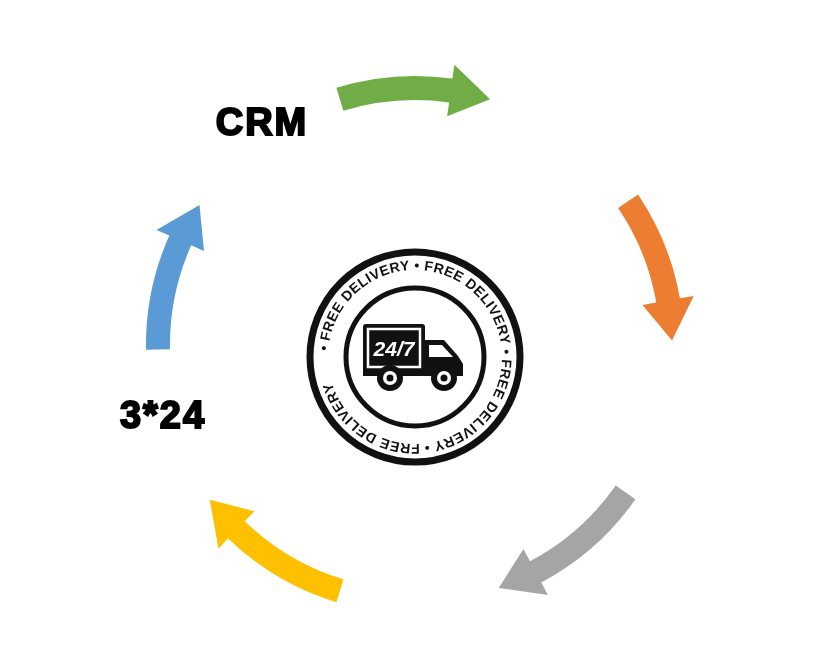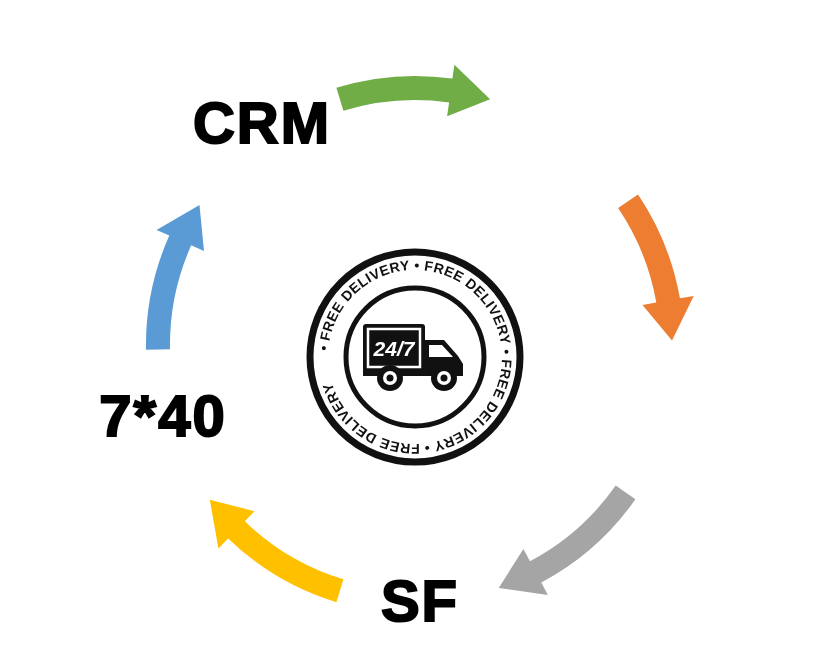--- a/index.html
+++ b/index.html
@@ -1,20 +1,20 @@
 <!DOCTYPE html>
 <html><head>
 <meta charset="utf-8">
 <style>
   html,body{margin:0;padding:0;width:826px;height:656px;background:#fff;overflow:hidden;}
   .stage{position:relative;width:826px;height:656px;font-family:"Liberation Sans",sans-serif;}
   .arrows-layer{position:absolute;left:0;top:0;}
   .node{
     position:absolute;transform:translate(-50%,-50%);
-    font-size:58px;font-weight:bold;letter-spacing:2px;color:#000;
+    font-size:38px;font-weight:bold;letter-spacing:2px;color:#000;
     -webkit-text-stroke:2px #000;white-space:nowrap;
   }
   .pos-crm{left:262px;top:122px;}
   .pos-erp{left:572px;top:122px;}
   .pos-wms{left:668px;top:420px;}
   .pos-sf{left:420px;top:600px;}
   .pos-724{left:163px;top:415px;}
   .badge{position:absolute;left:303px;top:245px;}
   .ring-outer{fill:#fff;stroke:#111;stroke-width:7;}
   .ring-inner{fill:#fff;stroke:#111;stroke-width:5;}
@@ -30,22 +30,21 @@
 
   <svg class="arrows-layer" width="826" height="656" viewBox="0 0 826 656">
     <path fill="#70AD47" d="M336.4,87.8 A269,269 0 0 1 452.4,78.6 L454.4,64.8 L490.1,99.2 L447.1,116.2 L449.1,102.4 A245,245 0 0 0 343.4,110.7 Z"></path>
     <path fill="#ED7D31" d="M638.0,194.6 A269,269 0 0 1 679.9,298.3 L693.7,295.9 L672.0,340.5 L642.5,304.9 L656.3,302.5 A245,245 0 0 0 618.1,208.0 Z"></path>
     <path fill="#A5A5A5" d="M635.4,499.3 A269,269 0 0 1 541.3,582.5 L547.9,594.9 L498.7,588.0 L523.4,549.0 L530.0,561.3 A245,245 0 0 0 615.7,485.5 Z"></path>
     <path fill="#FFC000" d="M336.4,602.2 A269,269 0 0 1 228.1,538.5 L218.4,548.6 L209.8,499.7 L254.5,511.2 L244.8,521.2 A245,245 0 0 0 343.4,579.3 Z"></path>
     <path fill="#5B9BD5" d="M146.0,349.7 A269,269 0 0 1 169.3,235.6 L156.5,229.9 L199.5,205.0 L204.0,251.0 L191.2,245.3 A245,245 0 0 0 170.0,349.3 Z"></path>
   </svg>
 
   <div class="node pos-crm">CRM</div>
-  <div class="node pos-sf">SF</div>
-  <div class="node pos-724">7*40</div>
+  <div class="node pos-724">3*24</div>
 
   <svg class="badge" width="224" height="224" viewBox="-112 -112 224 224">
     <defs>
       <path id="ringPath" d="M -87,0 A 87,87 0 1,1 87,0 A 87,87 0 1,1 -87,0"></path>
     </defs>
 
     <circle class="ring-outer" r="105" stroke="#111111"></circle>
 
     <text class="ring-text">
       <textPath href="#ringPath" startOffset="6">• FREE DELIVERY • FREE DELIVERY • FREE DELIVERY • FREE DELIVERY</textPath>

